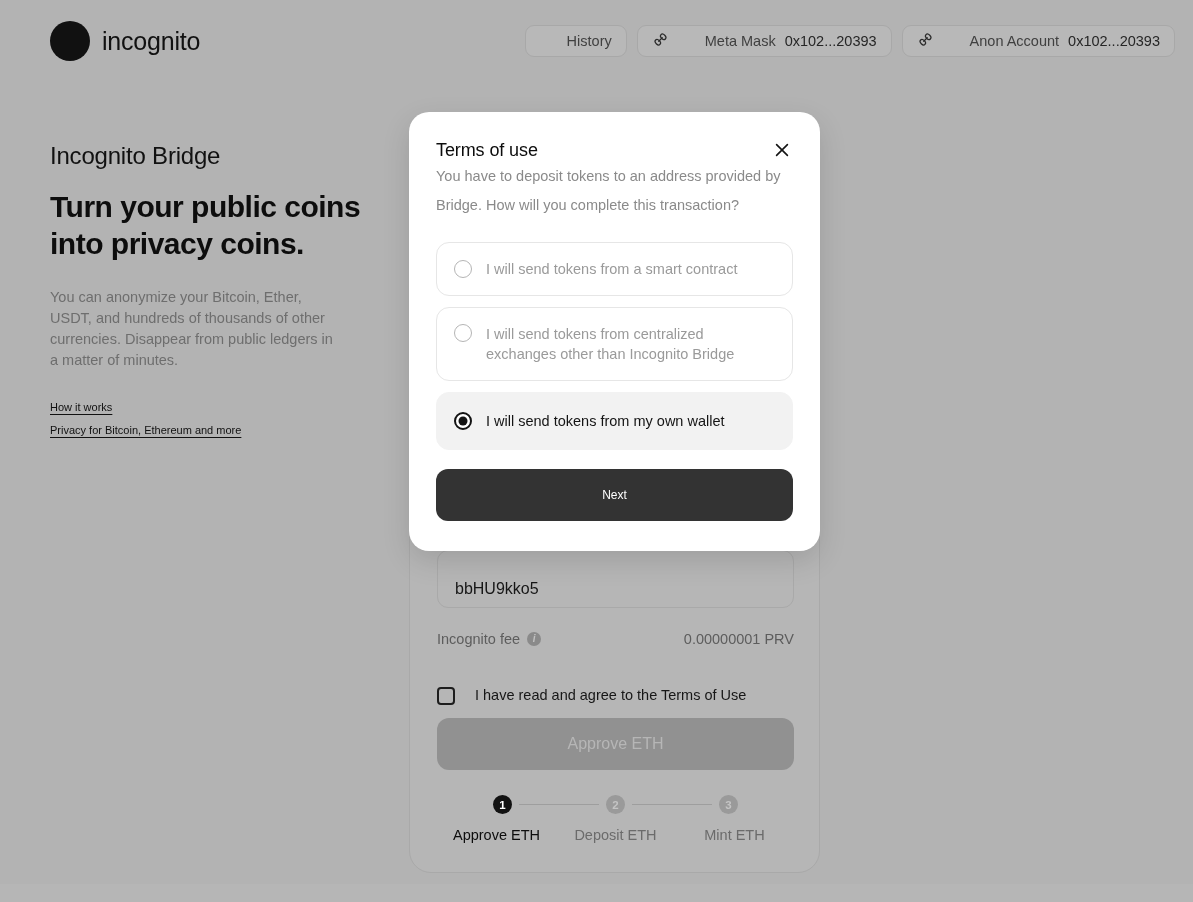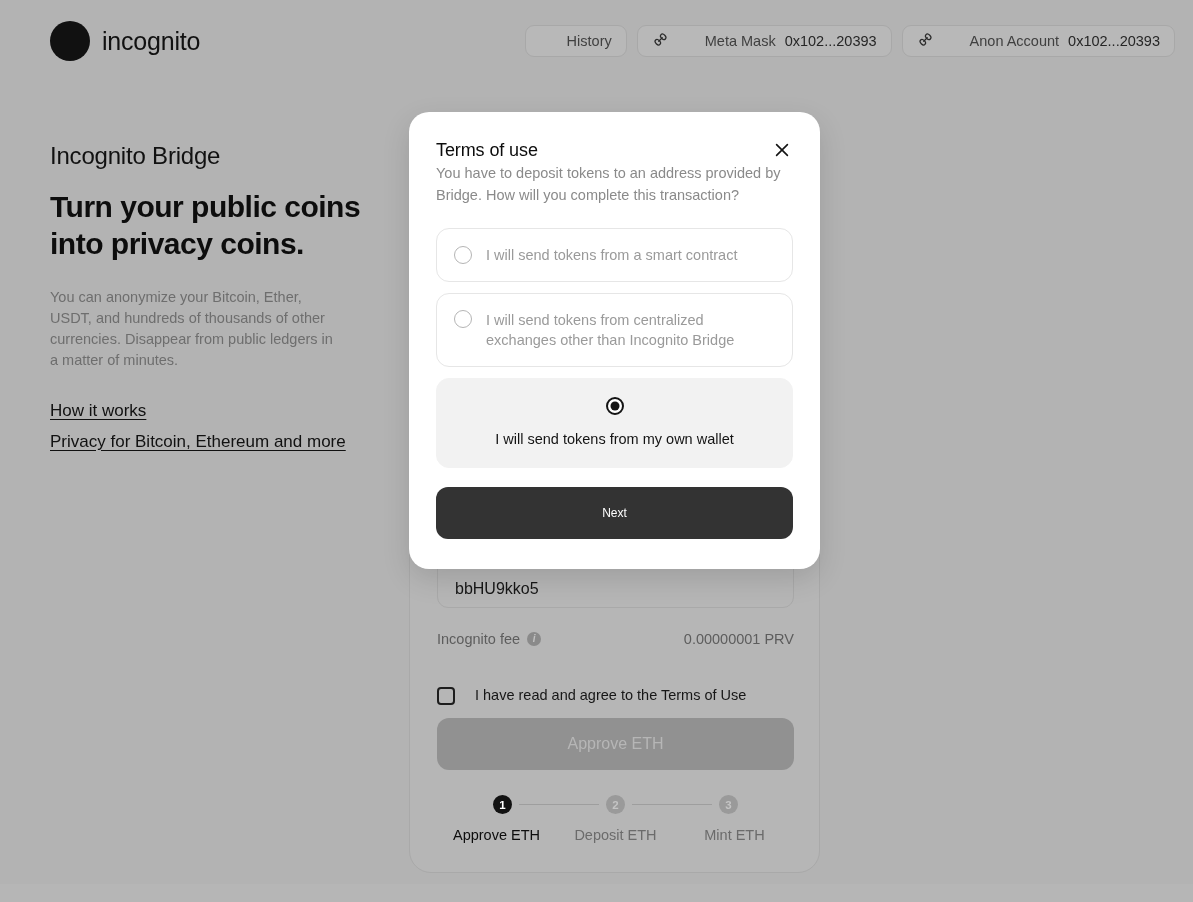--- a/index.html
+++ b/index.html
@@ -99,21 +99,21 @@
   }
   .hero-body {
     font-size: 14.5px;
     line-height: 21px;
     color: #6e6e6e;
     width: 292px;
     margin-bottom: 30px;
   }
   .hero-links a {
     display: block;
-    font-size: 17px;
+    font-size: 11px;
     color: #111111;
     text-decoration: underline;
     text-underline-offset: 2.5px;
     margin-bottom: 11px;
     width: fit-content;
   }
 
   
   .card {
     position: absolute;
@@ -281,42 +281,41 @@
     display: flex;
     align-items: center;
     justify-content: center;
     background: none;
     border: none;
     padding: 0;
   }
 
   .modal-desc {
     font-size: 14.5px;
-    line-height: 22px;
+    line-height: 29px;
     color: #8a8a8a;
     margin-bottom: 22px;
   }
 
   .option {
     border-radius: 13px;
     border: 1px solid #e6e6e6;
     background: #ffffff;
     padding: 16px 17px;
     display: flex;
     align-items: flex-start;
     gap: 14px;
     margin-bottom: 11px;
   }
   .option.single { align-items: center; }
   .option.selected {
     background: #f2f2f2;
     border-color: #f2f2f2;
     padding-top: 18px;
     padding-bottom: 18px;
-    flex-direction: column;
   }
   .radio {
     width: 18px; height: 18px;
     border-radius: 50%;
     border: 1.6px solid #b5b5b5;
     background: #ffffff;
     flex: 0 0 auto;
     position: relative;
   }
   .radio.checked {

